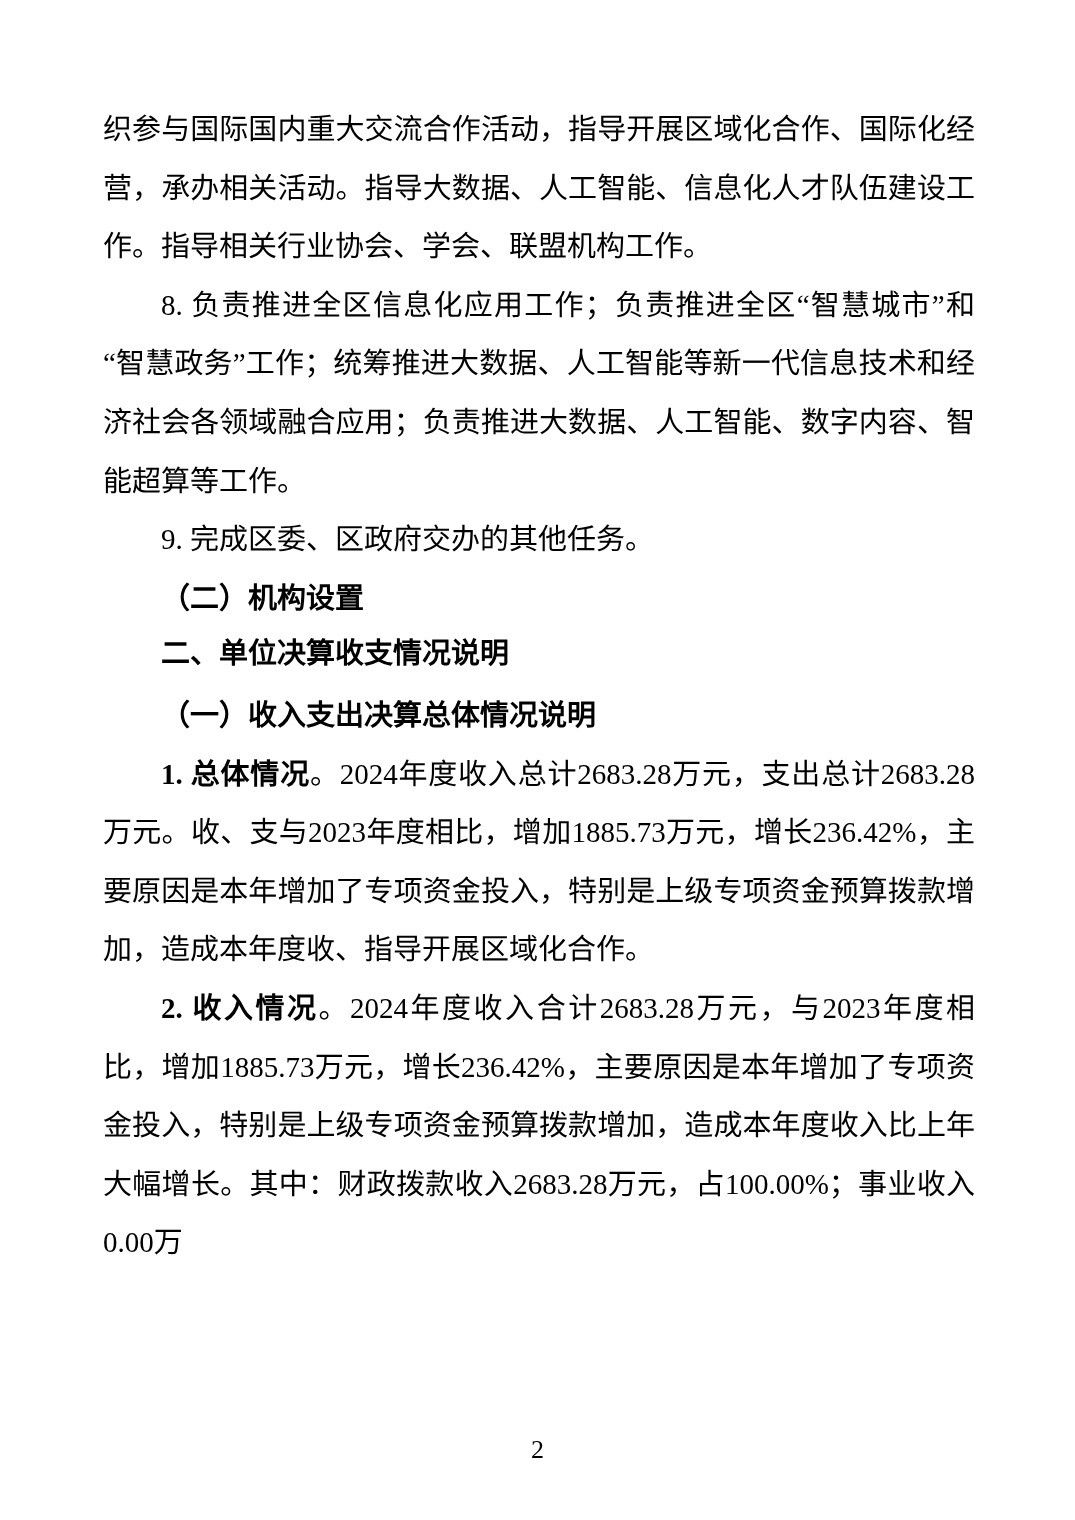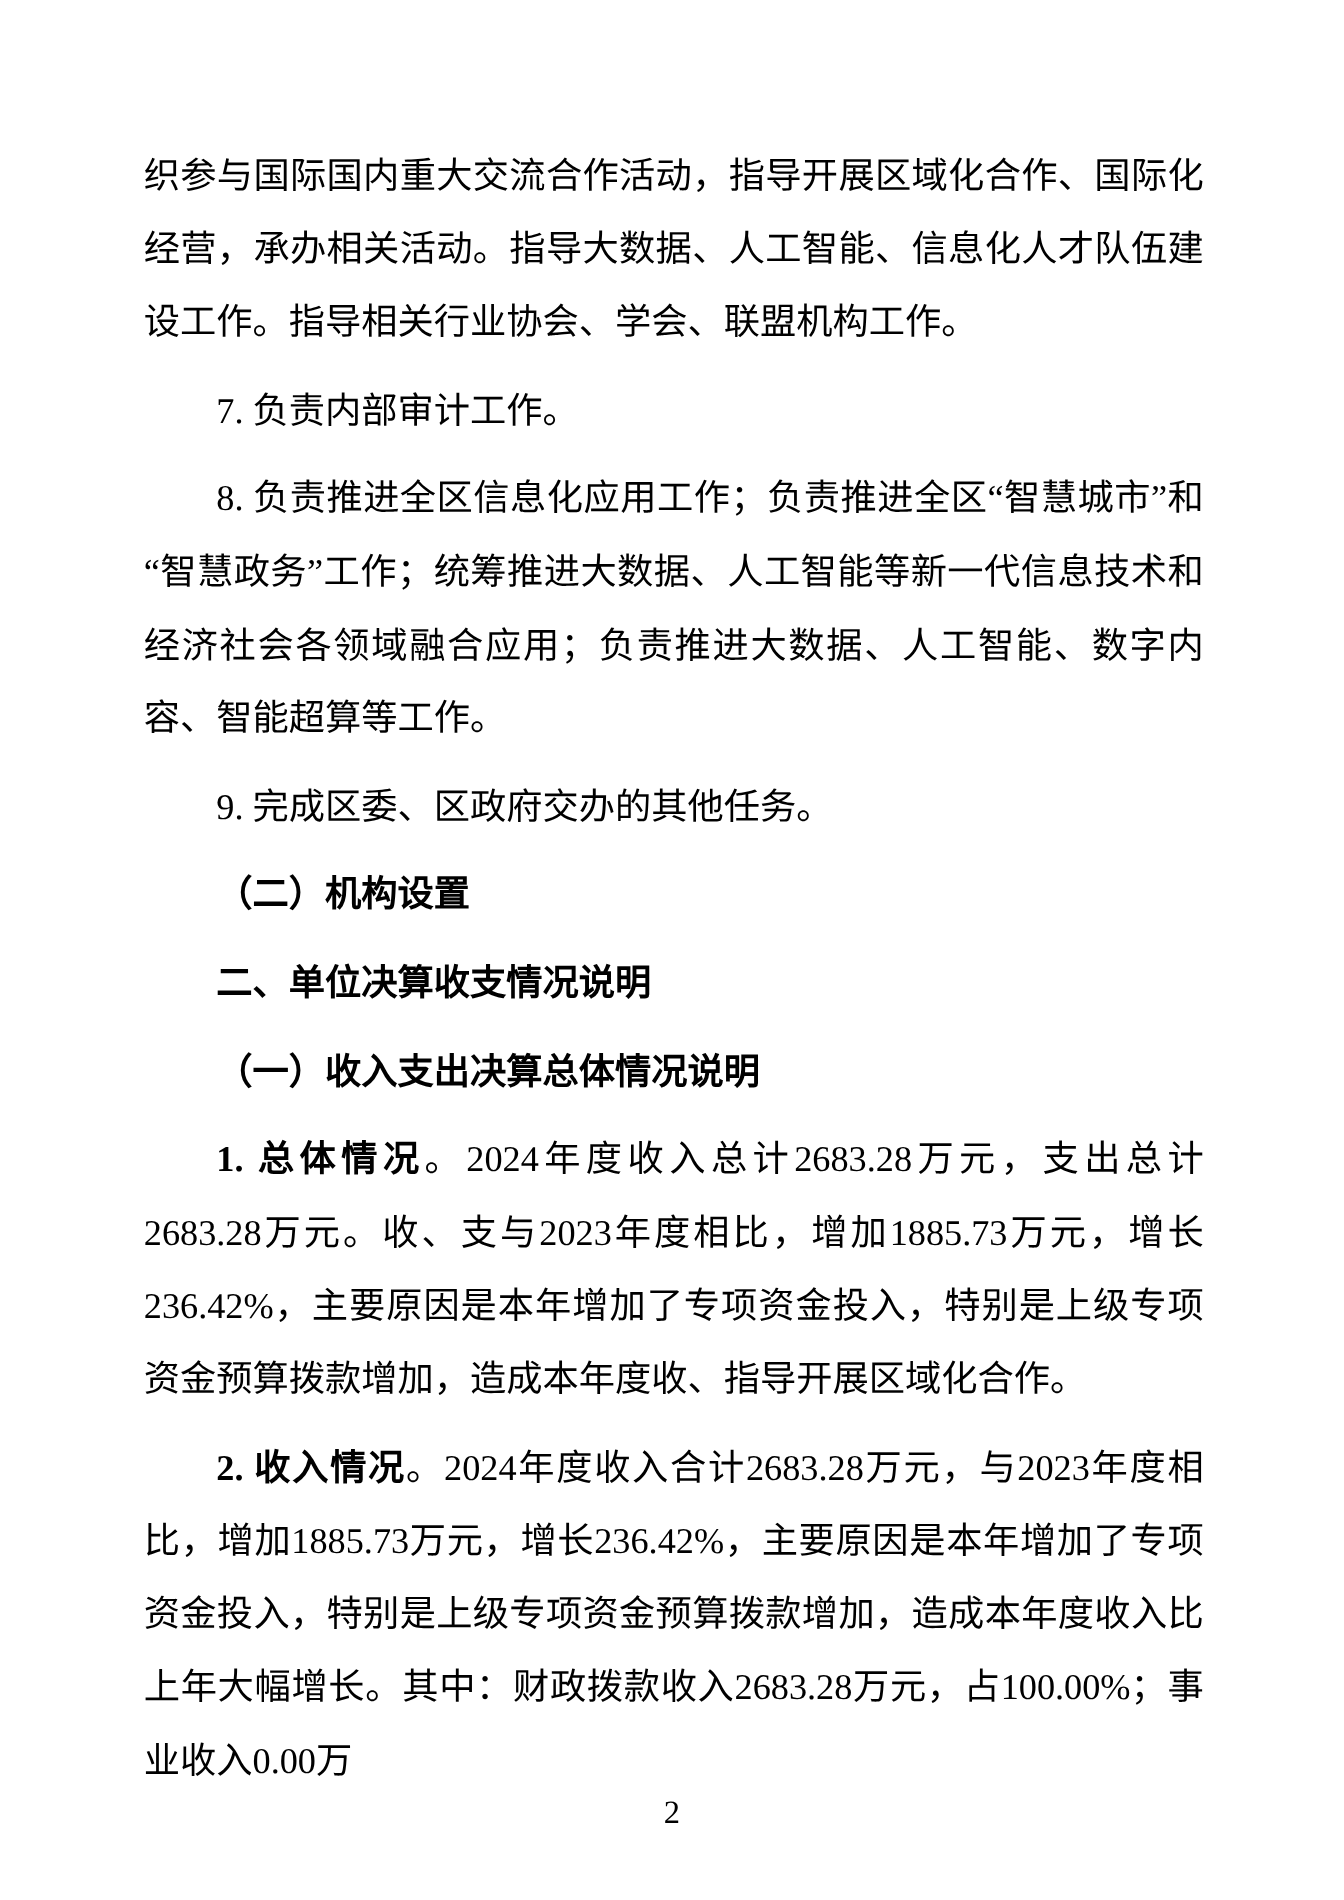--- a/index.html
+++ b/index.html
@@ -20,33 +20,33 @@
     left: 103px;
     top: 100px;
     width: 872px;
     font-family: "Liberation Serif", "DejaVu Serif", serif;
     font-size: 29px;
     line-height: 58.6px;
     text-align: justify;
     text-justify: inter-ideograph;
   }
   .content p {
-    margin: 12px;
+    margin: 0;
     padding: 0;
   }
   .ind {
     text-indent: 2em;
   }
   .h-kai {
     font-weight: bold;
     font-family: Liberation Sans, sans-serif;
   }
   .h-hei {
     font-weight: bold;
-    font-family: Liberation Sans, sans-serif;
+    font-family: Liberation Mono, monospace;
   }
   .lead {
     font-weight: bold;
   }
   .footer {
     position: absolute;
     left: 0;
     top: 1432px;
     width: 1075px;
     text-align: center;
@@ -57,21 +57,20 @@
   }
 </style>
 </head>
 <body>
 
 <div class="page">
   <main class="content">
 
     <p class="body-text">织参与国际国内重大交流合作活动，指导开展区域化合作、国际化经营，承办相关活动。指导大数据、人工智能、信息化人才队伍建设工作。指导相关行业协会、学会、联盟机构工作。</p>
 
-    <p class="body-text ind">7. 负责内部审计工作。</p>
 
     <p class="body-text ind">8. 负责推进全区信息化应用工作；负责推进全区“智慧城市”和“智慧政务”工作；统筹推进大数据、人工智能等新一代信息技术和经济社会各领域融合应用；负责推进大数据、人工智能、数字内容、智能超算等工作。</p>
 
     <p class="body-text ind">9. 完成区委、区政府交办的其他任务。</p>
 
     <p class="h-kai ind">（二）机构设置</p>
 
 
     <p class="h-hei ind">二、单位决算收支情况说明</p>
 

